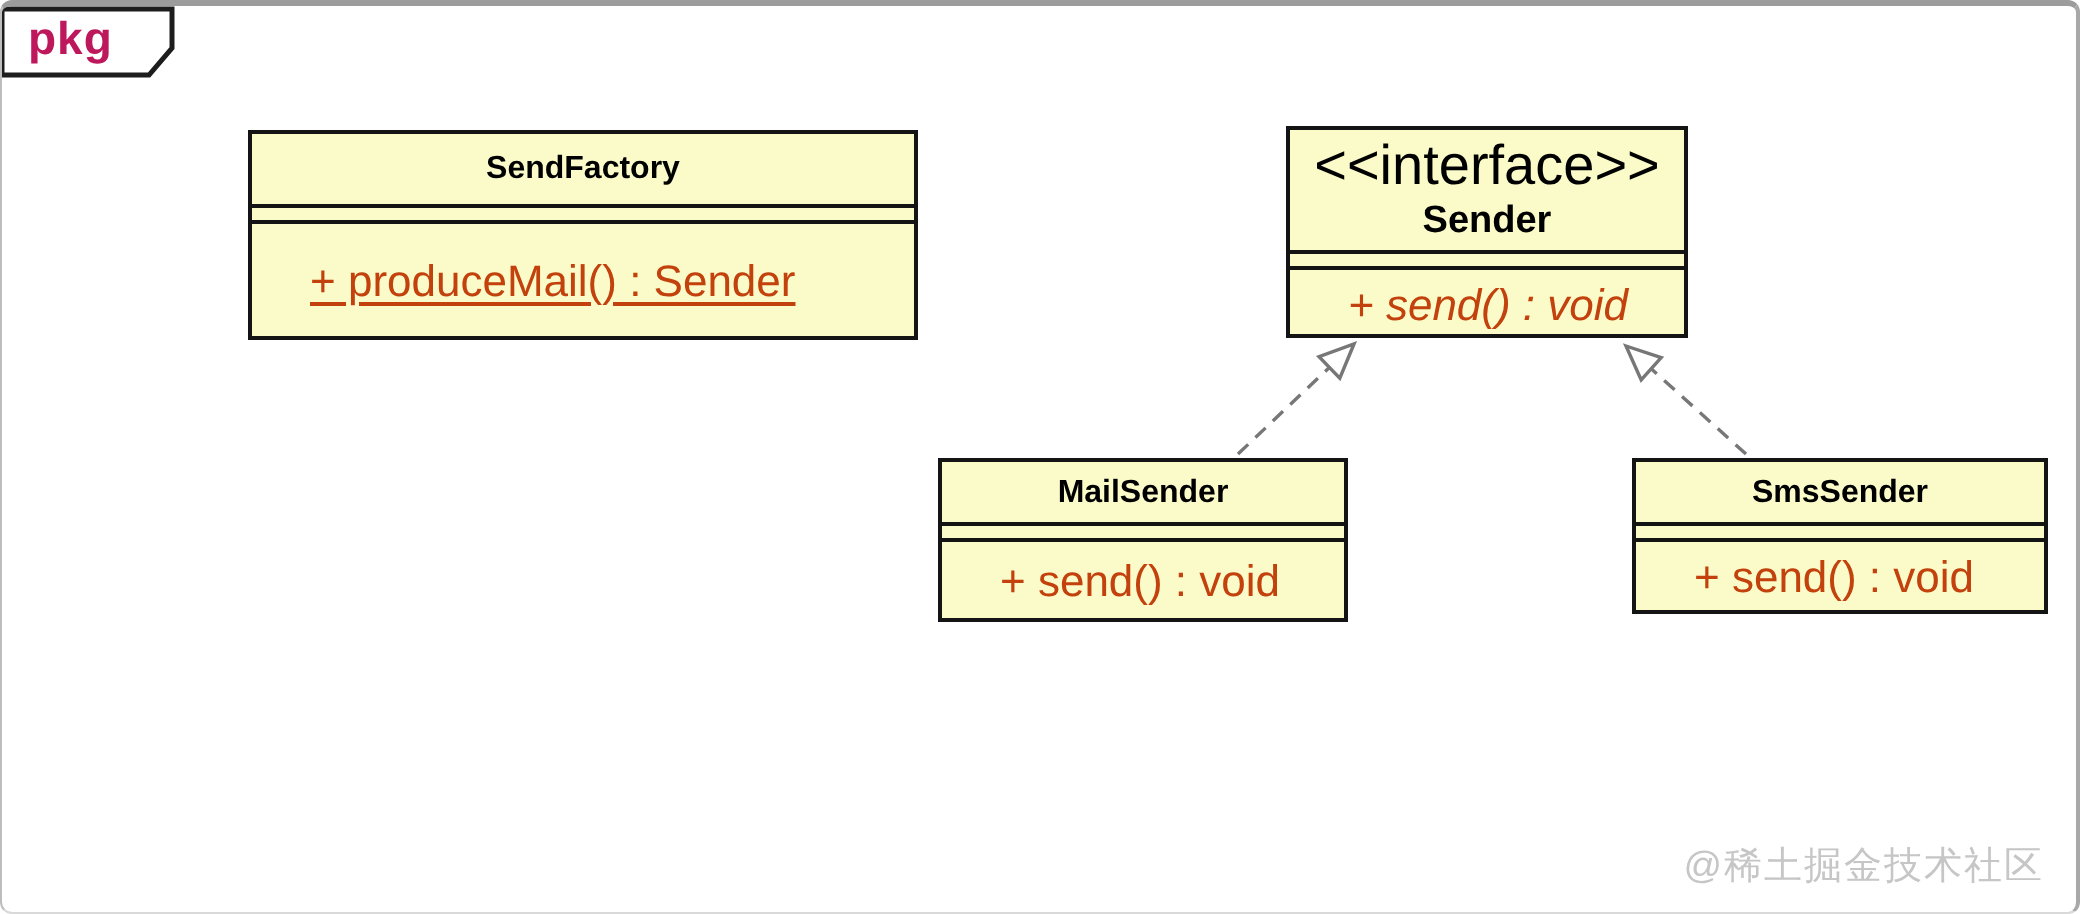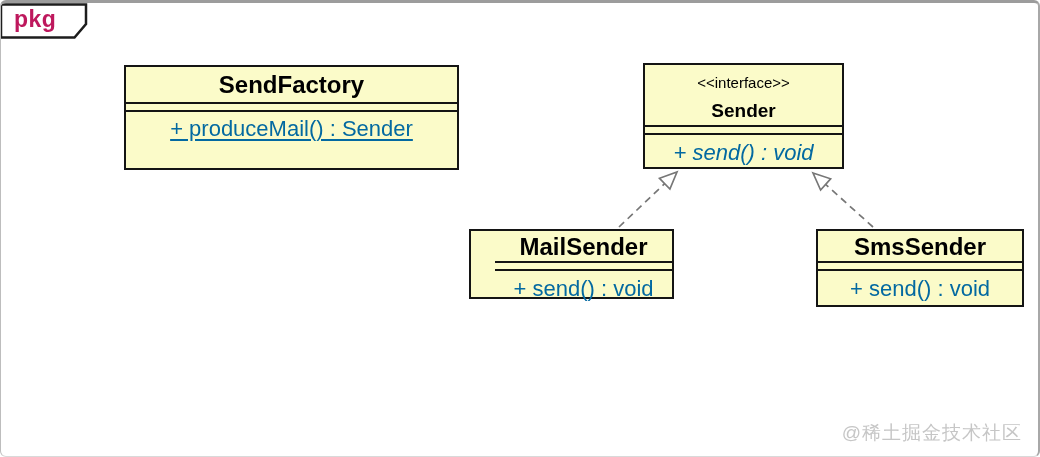--- a/index.html
+++ b/index.html
@@ -32,61 +32,62 @@
   .uml-box {
     position: absolute;
     background: #fbfbc9;
     border: 2px solid #141414;
     display: flex;
     flex-direction: column;
   }
   .uml-title {
     text-align: center;
     font-weight: bold;
-    font-size: 24px;
+    font-size: 16px;
     color: #000;
     padding: 2px 4px 1px 4px;
   }
   .uml-stereotype {
     text-align: center;
     font-weight: normal;
-    font-size: 15px;
+    font-size: 28px;
     color: #000;
     padding-top: 5px;
     line-height: 26px;
   }
   .uml-name2 {
     text-align: center;
     font-weight: bold;
     font-size: 19px;
     line-height: 29px;
     color: #000;
   }
   .uml-attrs {
     height: 10px;
     border-top: 2px solid #141414;
     border-bottom: 2px solid #141414;
     flex: 0 0 auto;
   }
   .uml-methods {
     padding: 3px 9px 2px 9px;
     font-size: 22px;
-    color: #0369a1;
+    color: #c2410c;
     flex: 1 1 auto;
     display: flex;
-    flex-direction: row;
+    flex-direction: column;
     justify-content: center;
+    margin-left: 20px;
   }
   .uml-methods .m { line-height: 28px; white-space: nowrap; }
   .uml-methods .m.static-m { text-decoration: underline; text-underline-offset: 3px; }
   .uml-methods .m.abstract-m { font-style: italic; }
 
   #box-sendfactory { left: 123px; top: 62px;  width: 335px; height: 105px; }
   #box-sender      { left: 642px; top: 60px;  width: 201px; height: 106px; }
-  #box-mailsender  { left: 468px; top: 226px; width: 205px; height: 70px; padding-left: 24px; }
+  #box-mailsender  { left: 468px; top: 226px; width: 205px; height: 82px; }
   #box-smssender   { left: 815px; top: 226px; width: 208px; height: 78px; justify-content: space-between; }
 
   #box-sendfactory .uml-title { line-height: 32px; }
   #box-mailsender .uml-title, #box-smssender .uml-title { line-height: 27px; }
   #box-mailsender .m, #box-smssender .m, #box-sender .m { line-height: 30px; }
 
   
   .arrows {
     position: absolute; left: 0; top: 0;
     width: 1040px; height: 457px;

